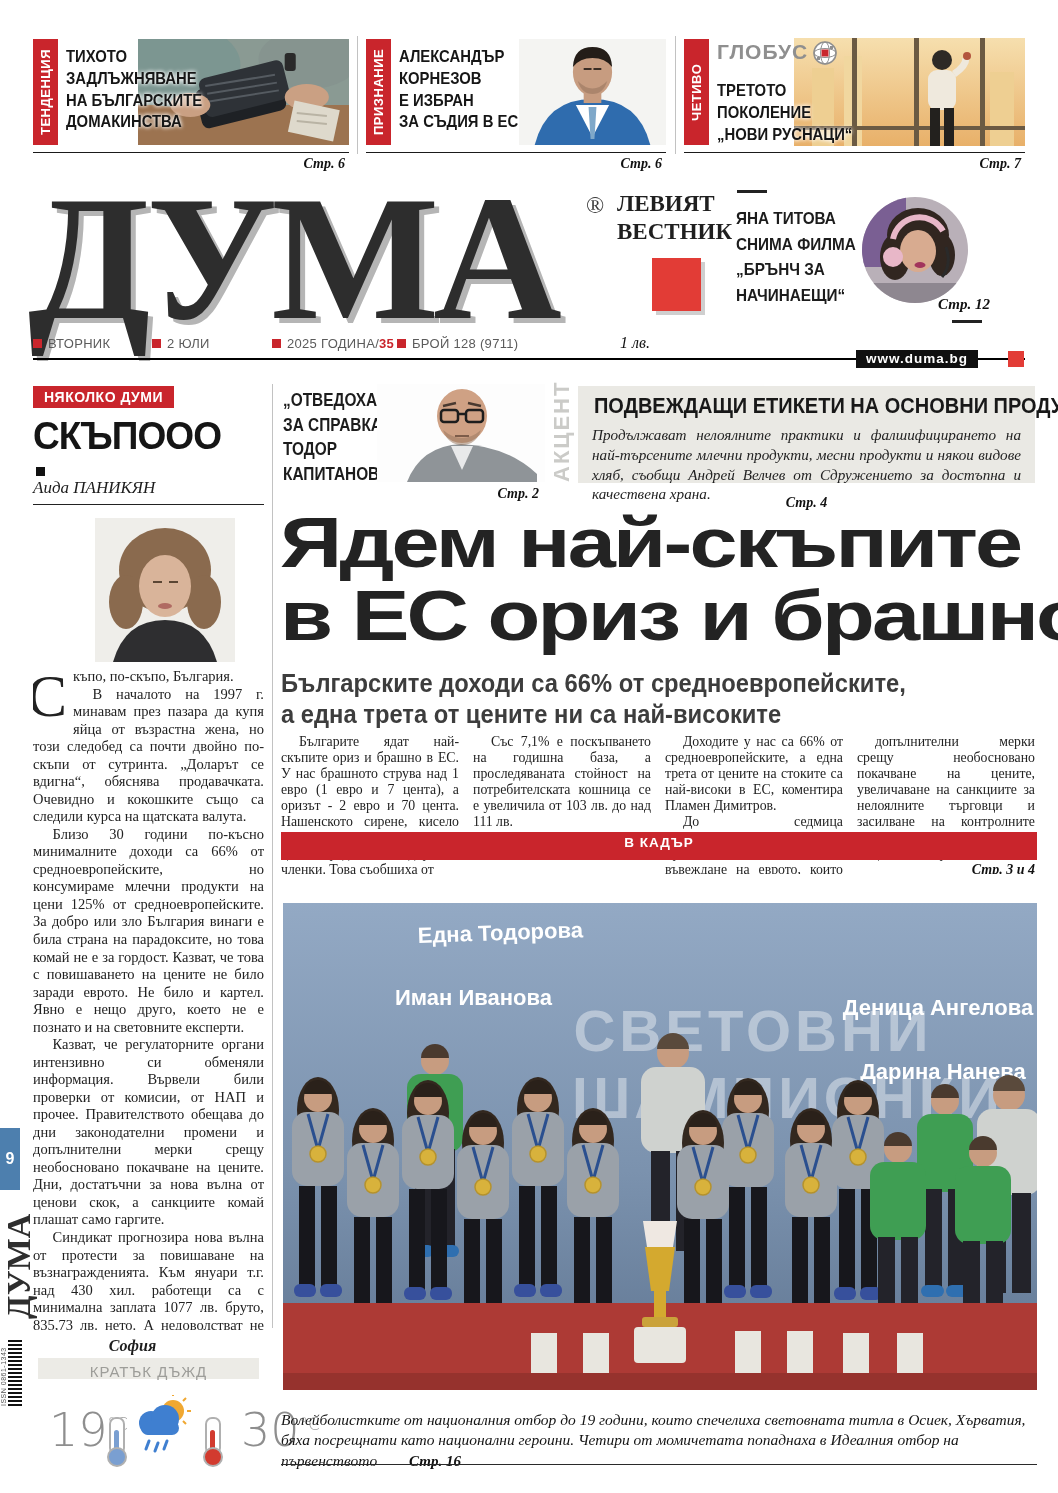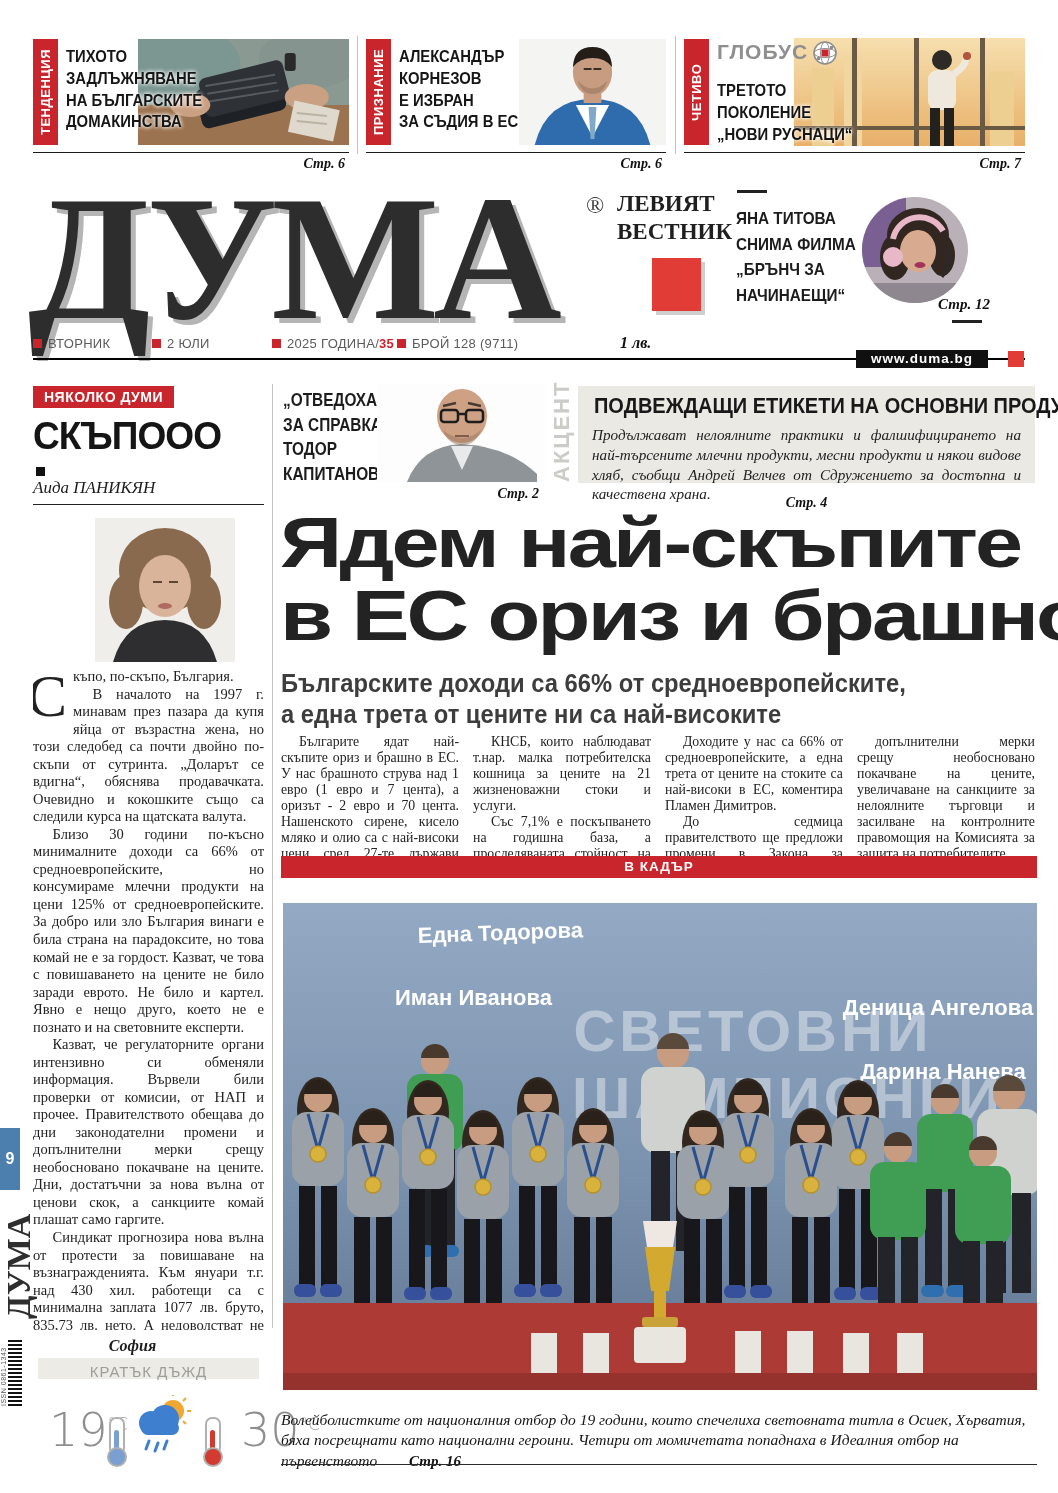--- a/index.html
+++ b/index.html
@@ -214,24 +214,24 @@
     </svg>
   </div>
   <div class="pageref abs" style="left:938px;top:296px;font-size:15px">Стр. 12</div>
   <div class="abs" style="left:952px;top:320px;width:30px;border-top:3px solid #222"></div>
 
   <div class="abs" style="left:33px;top:336px;width:992px;height:18px">
     <span class="dl-item" style="left:0"><span class="sq"></span><span>ВТОРНИК</span></span>
     <span class="dl-item" style="left:119px"><span class="sq"></span><span>2 ЮЛИ</span></span>
     <span class="dl-item" style="left:239px"><span class="sq"></span><span>2025 ГОДИНА/</span><span style="color:#c9252c;font-weight:700">35</span></span>
     <span class="dl-item" style="left:364px"><span class="sq"></span><span>БРОЙ 128 (9711)</span></span>
-    <span class="abs" style="left:587px;top:-2px;font-style:italic;font-weight:700;font-size:16px;color:#111">1 лв.</span>
+    <span class="abs" style="left:587px;top:-2px;font-style:italic;font-weight:400;font-size:16px;color:#111">1 лв.</span>
   </div>
   <div class="abs" style="left:33px;top:358px;width:992px;border-top:2px solid #000"></div>
-  <div class="badge-site abs" style="left:856px;top:350px;width:132px;height:18px">www.duma.bg</div>
+  <div class="badge-site abs" style="left:856px;top:350px;width:122px;height:18px">www.duma.bg</div>
   <div class="abs" style="left:1008px;top:351px;width:16px;height:16px;background:#e23c36"></div>
 
   <div class="op-tag abs" style="left:33px;top:386px">НЯКОЛКО ДУМИ</div>
   <div class="op-title abs" style="left:33px;top:414px">СКЪПООО</div>
   <div class="abs" style="left:36px;top:467px;width:9px;height:9px;background:#111"></div>
   <div class="abs" style="left:33px;top:478px;font-style:italic;font-size:17px">Аида ПАНИКЯН</div>
   <div class="abs" style="left:33px;top:504px;width:231px;border-top:1.5px solid #222"></div>
   <div class="abs" style="left:95px;top:518px;width:140px;height:144px">
     <svg width="140" height="144" viewBox="0 0 140 144">
       <rect width="140" height="144" fill="#efeeea"></rect>
@@ -310,34 +310,33 @@
   <div class="lead-h abs" style="left:280px;top:508px">Ядем най-скъпите</div>
   <div class="lead-h abs" style="left:280px;top:581px">в ЕС ориз и брашно</div>
   <div class="lead-sub abs" style="left:281px;top:668px;width:757px">Българските доходи са 66% от средноевропейските,
 а една трета от цените ни са най-високите</div>
 
   <div class="abs" style="left:281px;top:734px;width:756px;height:140px;display:flex;gap:14px;overflow:hidden">
     <div class="lead-col">
       <p>Българите ядат най-скъпите ориз и брашно в ЕС. У нас брашното струва над 1 евро (1 евро и 7 цента), а оризът - 2 евро и 70 цента. Нашенското сирене, кисело мляко и олио са с най-високи цени сред 27-те държави членки. Това съобщиха от</p>
     </div>
     <div class="lead-col">
-      <p>КНСБ, които наблюдават т.нар. малка потребителска кошница за цените на 21 жизненоважни стоки и услуги.</p>
       <p>Със 7,1% е поскъпването на годишна база, а проследяваната стойност на потребителската кошница се е увеличила от 103 лв. до над 111 лв.</p>
     </div>
     <div class="lead-col">
       <p>Доходите у нас са 66% от средноевропейските, а една трета от цените на стоките са най-високи в ЕС, коментира Пламен Димитров.</p>
       <p>До седмица правителството ще предложи промени в Закона за въвеждане на еврото, които предвиждат</p>
     </div>
     <div class="lead-col">
       <p>допълнителни мерки срещу необосновано покачване на цените, увеличаване на санкциите за нелоялните търговци и засилване на контролните правомощия на Комисията за защита на потребителите.</p>
       <p class="pageref" style="text-align:right;text-indent:0">Стр. 3 и 4</p>
     </div>
   </div>
 
-  <div class="kadr abs" style="left:281px;top:856px;width:756px;height:22px">В КАДЪР</div>
+  <div class="kadr abs" style="left:281px;top:832px;width:756px;height:28px">В КАДЪР</div>
 
   <div class="abs" style="left:283px;top:903px;width:754px;height:487px">
     <svg width="754" height="487" viewBox="0 0 754 487" preserveAspectRatio="none">
       <defs>
         <linearGradient id="bgGrad" x1="0" y1="0" x2="0" y2="1">
           <stop offset="0" stop-color="#93a9c4"></stop>
             <stop offset=".55" stop-color="#7b92ae"></stop>
             <stop offset="1" stop-color="#5f7591"></stop>
         </linearGradient>
         <g id="girl">

